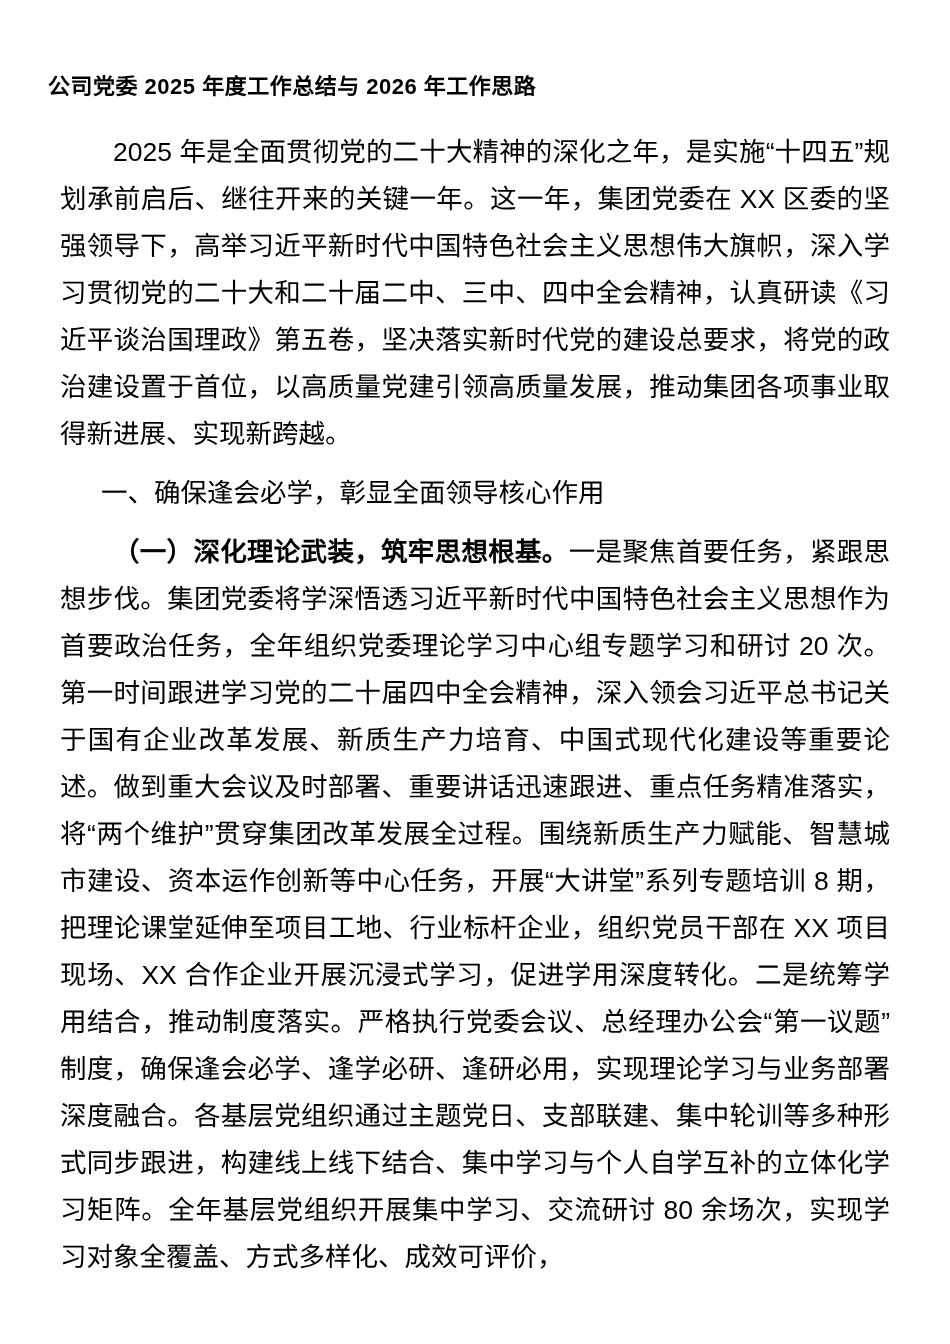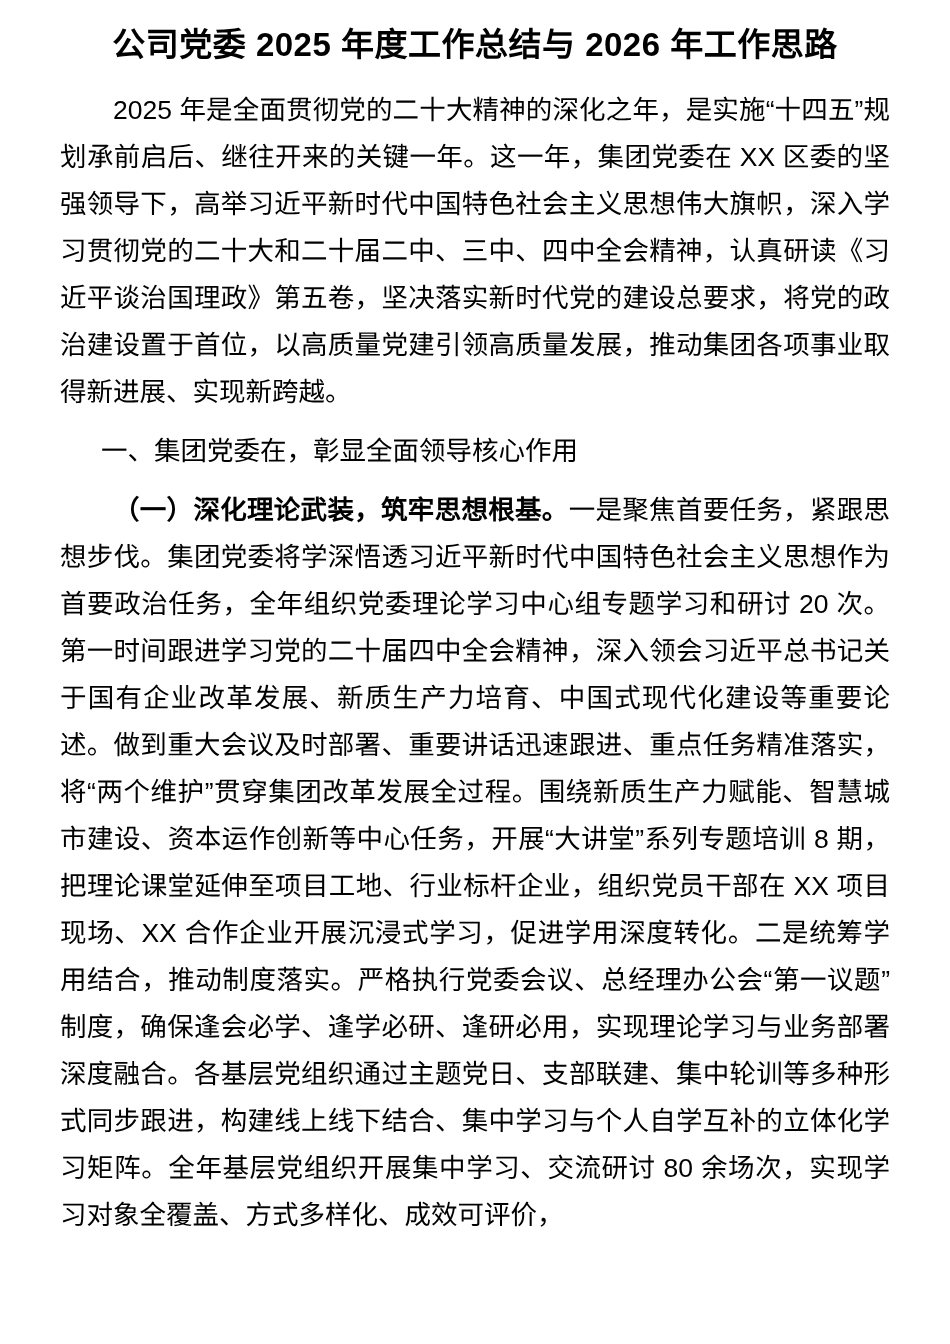--- a/index.html
+++ b/index.html
@@ -28,26 +28,25 @@
 
   .content {
     position: absolute;
     left: 48px;
     top: 0;
     width: 854px;
   }
 
   
   .doc-title {
-    font-size: 33px;
+    font-size: 22px;
     font-weight: 700;
-    text-align: center;
     line-height: 46px;
     margin: 0;
-    padding: 22px 0 0 0;
+    padding: 64px 0 0 0;
     letter-spacing: 0.5px;
     white-space: nowrap;
   }
 
   
   .para {
     font-size: 26.5px;
     line-height: 47px;
     margin: 12px;
     padding: 0;
@@ -80,18 +79,18 @@
 </head>
 <body>
 
 <div class="page">
   <div class="content">
 
     <h1 class="doc-title">公司党委 2025 年度工作总结与 2026 年工作思路</h1>
 
     <p class="para first">2025 年是全面贯彻党的二十大精神的深化之年，是实施“十四五”规划承前启后、继往开来的关键一年。这一年，集团党委在 XX 区委的坚强领导下，高举习近平新时代中国特色社会主义思想伟大旗帜，深入学习贯彻党的二十大和二十届二中、三中、四中全会精神，认真研读《习近平谈治国理政》第五卷，坚决落实新时代党的建设总要求，将党的政治建设置于首位，以高质量党建引领高质量发展，推动集团各项事业取得新进展、实现新跨越。</p>
 
-    <p class="section-heading">一、集团党委在，彰显全面领导核心作用</p>
+    <p class="section-heading">一、确保逢会必学，彰显全面领导核心作用</p>
 
     <p class="para"><span class="sub-label">（一）深化理论武装，筑牢思想根基。</span><span>一是聚焦首要任务，紧跟思想步伐。集团党委将学深悟透习近平新时代中国特色社会主义思想作为首要政治任务，全年组织党委理论学习中心组专题学习和研讨 20 次。第一时间跟进学习党的二十届四中全会精神，深入领会习近平总书记关于国有企业改革发展、新质生产力培育、中国式现代化建设等重要论述。做到重大会议及时部署、重要讲话迅速跟进、重点任务精准落实，将“两个维护”贯穿集团改革发展全过程。围绕新质生产力赋能、智慧城市建设、资本运作创新等中心任务，开展“大讲堂”系列专题培训 8 期，把理论课堂延伸至项目工地、行业标杆企业，组织党员干部在 XX 项目现场、XX 合作企业开展沉浸式学习，促进学用深度转化。二是统筹学用结合，推动制度落实。严格执行党委会议、总经理办公会“第一议题”制度，确保逢会必学、逢学必研、逢研必用，实现理论学习与业务部署深度融合。各基层党组织通过主题党日、支部联建、集中轮训等多种形式同步跟进，构建线上线下结合、集中学习与个人自学互补的立体化学习矩阵。全年基层党组织开展集中学习、交流研讨 80 余场次，实现学习对象全覆盖、方式多样化、成效可评价，</span></p>
 
   </div>
 </div>
 
 </body></html>

